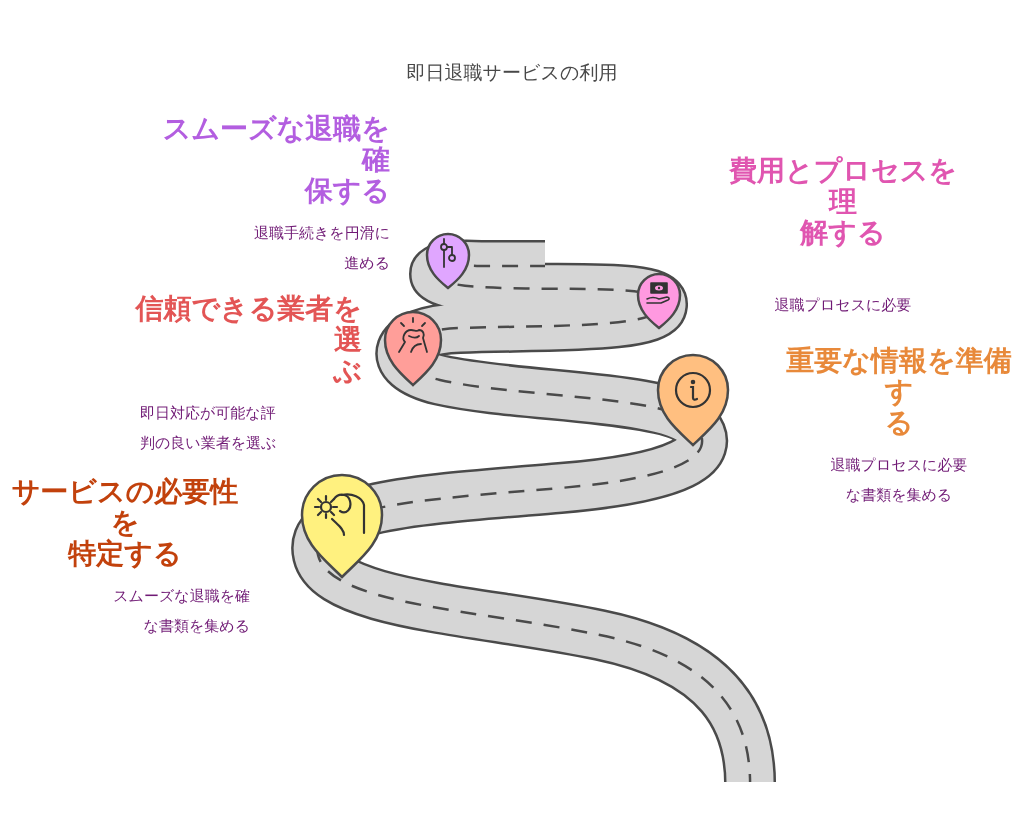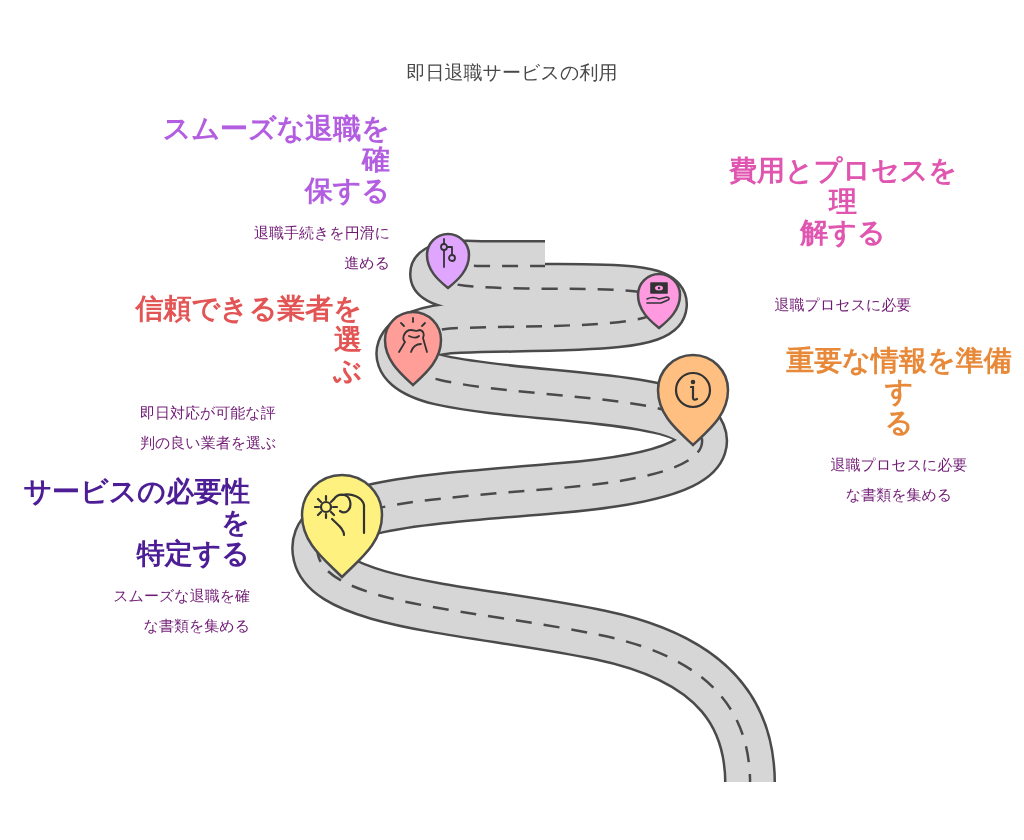--- a/index.html
+++ b/index.html
@@ -150,21 +150,21 @@
       <span>信頼できる業者を選</span><br>
       <span>ぶ</span>
     </h3>
     <p style="text-align:left; padding-left:28px;">
       <span>即日対応が可能な評</span><br>
       <span>判の良い業者を選ぶ</span>
     </p>
   </div>
 
   <div class="block right" style="left:0px; top:476px;">
-    <h3 style="color:#4c1d95;">
+    <h3 style="color:#c2410c;text-align:center;">
       <span>サービスの必要性を</span><br>
       <span>特定する</span>
     </h3>
     <p>
       <span>スムーズな退職を確</span><br>
       <span>な書類を集める</span>
     </p>
   </div>
 
 </div>

